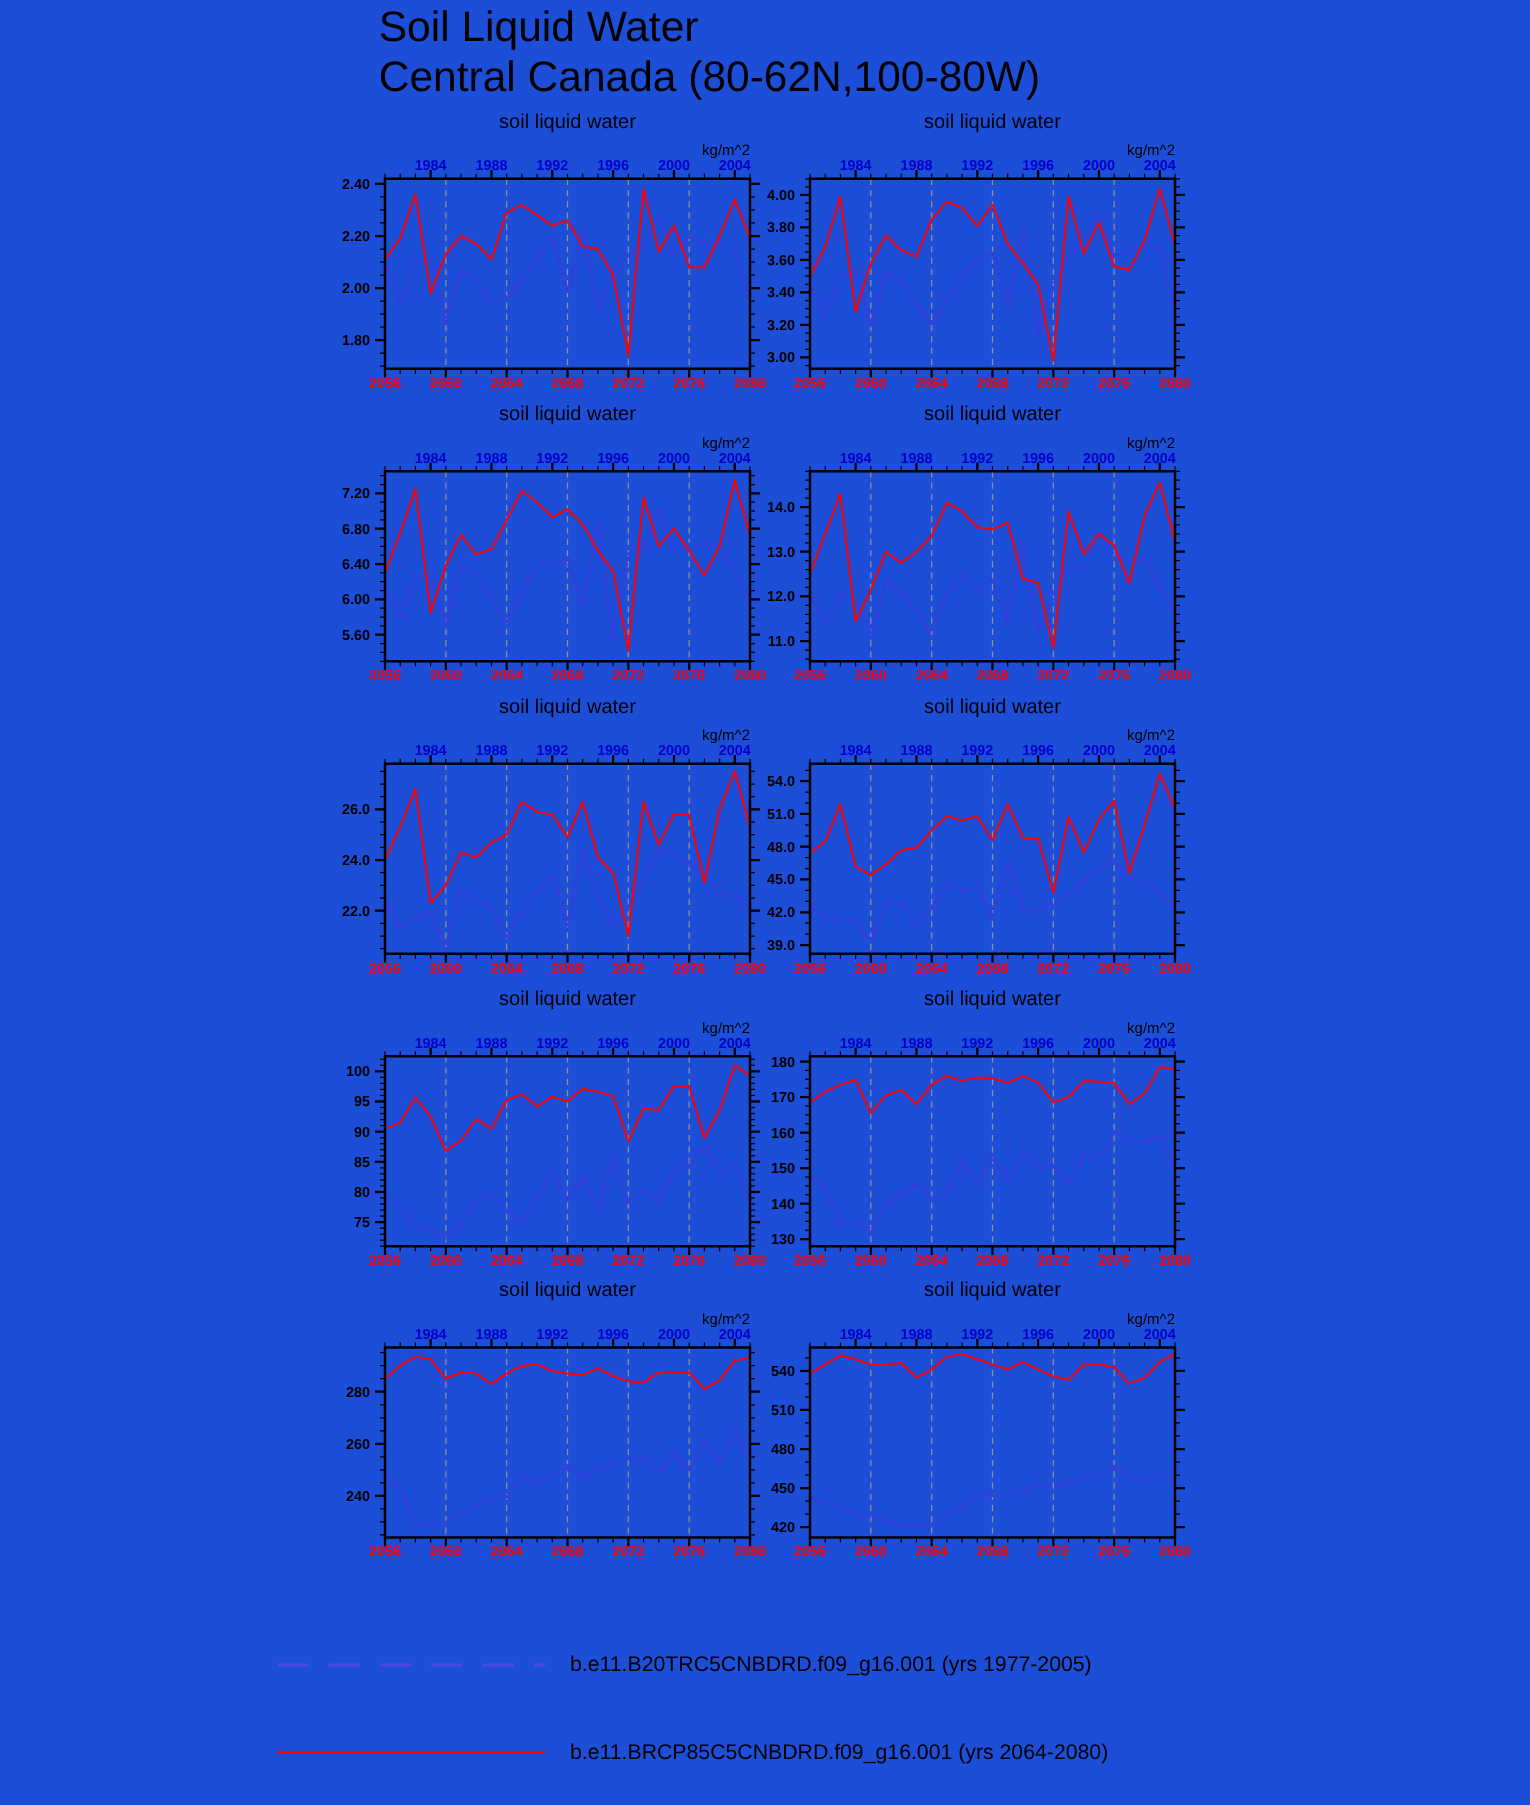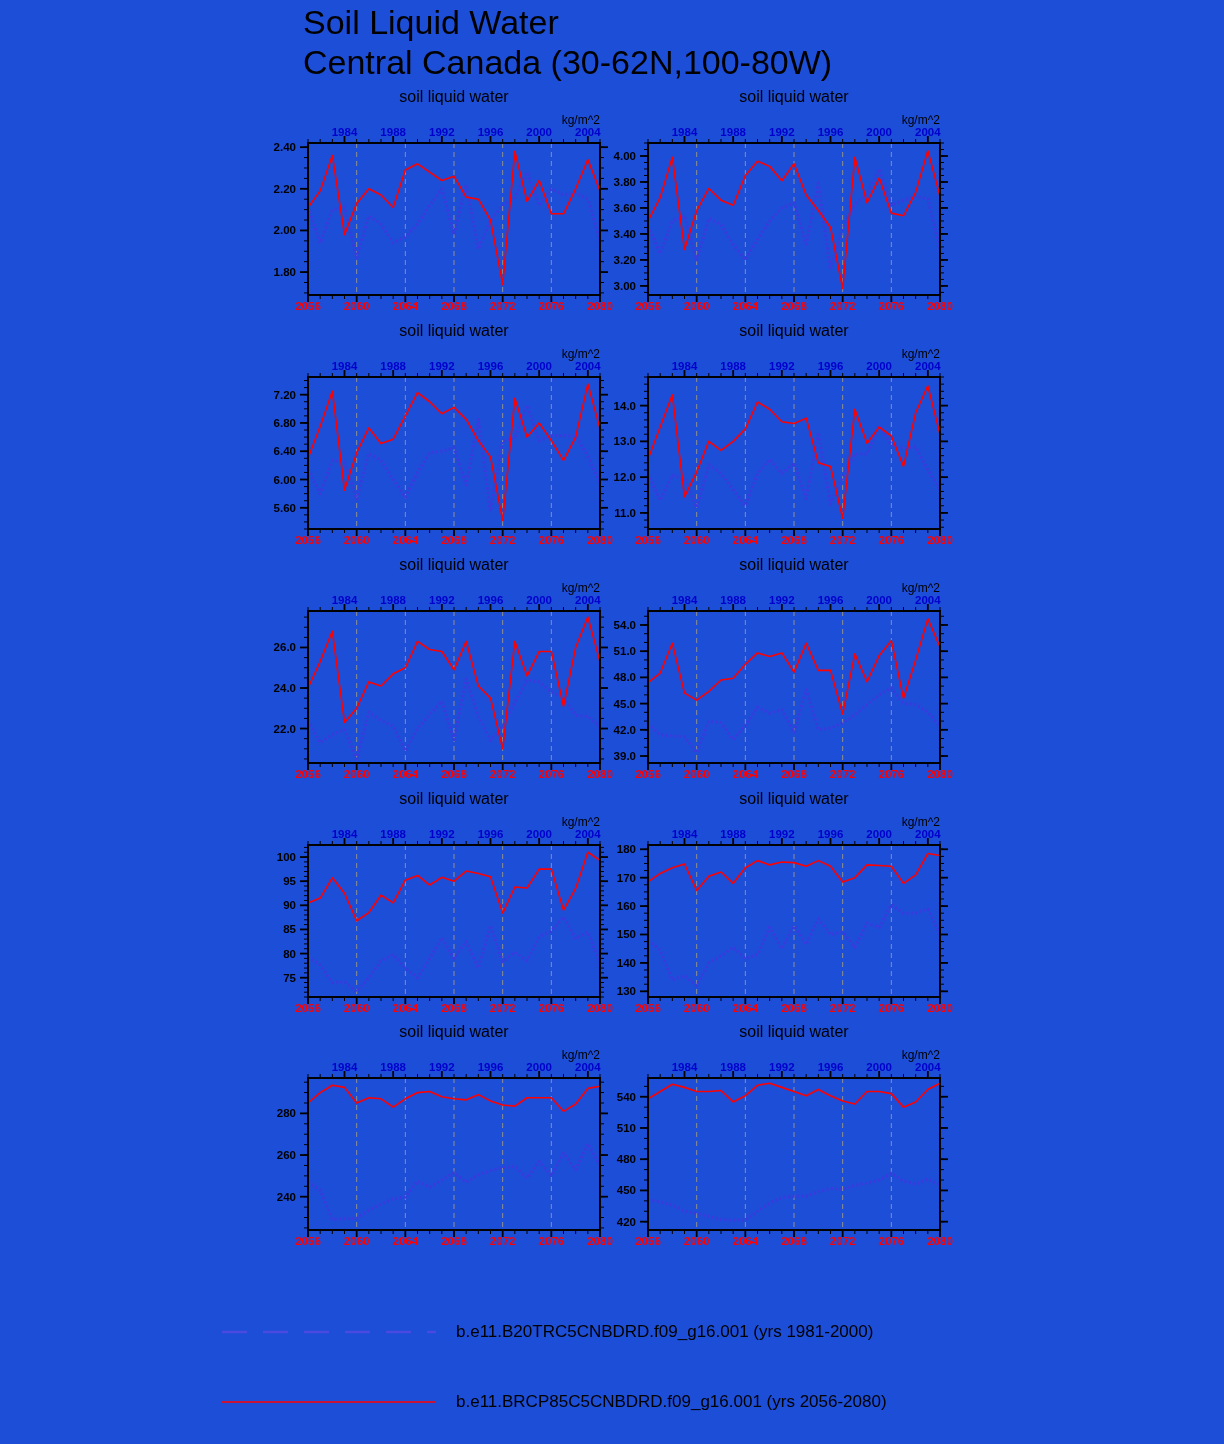--- a/index.html
+++ b/index.html
@@ -11,21 +11,21 @@
   .legend-row{position:absolute;left:220px;display:flex;align-items:center;}
   .legend-row svg{display:block;margin-right:18px;}
   .legend-label{font-size:17px;color:#000;white-space:nowrap;}
 </style>
 </head>
 <body>
 
 <div id="page">
   <div id="main-title">
     <div>Soil Liquid Water</div>
-    <div>Central Canada (30-62N,100-80W)</div>
+    <div>Central Canada (80-62N,100-80W)</div>
   </div>
 
   <div id="panels">
       <svg width="380" height="235" class="panel" style="left: 240px; top: 88px;">
         <text x="214" y="14" fill="#000" text-anchor="middle" font-size="16" font-family="&quot;Liberation Sans&quot;, sans-serif" font-weight="normal">soil liquid water</text>
         <text x="360" y="36" fill="#000" text-anchor="end" font-size="12" font-family="&quot;Liberation Sans&quot;, sans-serif" font-weight="normal">kg/m^2</text>
         <line x1="116.66666666666666" y1="55" x2="116.66666666666666" y2="207" stroke="#909090" stroke-width="1" stroke-dasharray="5 4"></line>
         <line x1="165.33333333333331" y1="55" x2="165.33333333333331" y2="207" stroke="#909090" stroke-width="1" stroke-dasharray="5 4"></line>
         <line x1="214" y1="55" x2="214" y2="207" stroke="#909090" stroke-width="1" stroke-dasharray="5 4"></line>
         <line x1="262.66666666666663" y1="55" x2="262.66666666666663" y2="207" stroke="#909090" stroke-width="1" stroke-dasharray="5 4"></line>
@@ -1309,21 +1309,21 @@
         <path d="M68.00 176.81 L80.17 178.89 L92.33 182.01 L104.50 188.26 L116.67 190.34 L128.83 193.47 L141.00 196.59 L153.17 197.11 L165.33 197.11 L177.50 188.26 L189.67 179.93 L201.83 174.73 L214.00 173.16 L226.17 173.16 L238.33 168.48 L250.50 165.36 L262.67 166.40 L274.83 162.23 L287.00 160.15 L299.17 157.03 L311.33 150.26 L323.50 158.07 L335.67 161.19 L347.83 155.99 L360.00 162.23" fill="none" stroke="#3a3ade" stroke-width="3" stroke-dasharray="2.2 2.2" stroke-linejoin="round" stroke-linecap="butt"></path>
         <path d="M68.00 75.82 L80.17 68.53 L92.33 61.25 L104.50 64.37 L116.67 68.53 L128.83 68.53 L141.00 67.49 L153.17 78.95 L165.33 72.70 L177.50 62.29 L189.67 60.21 L201.83 64.37 L214.00 68.53 L226.17 72.70 L238.33 66.45 L250.50 72.70 L262.67 77.90 L274.83 81.03 L287.00 68.53 L299.17 68.53 L311.33 70.62 L323.50 84.15 L335.67 78.95 L347.83 66.45 L360.00 60.21" fill="none" stroke="#ff0000" stroke-width="1.6" stroke-dasharray="none" stroke-linejoin="round" stroke-linecap="butt"></path>
         <rect x="68" y="55" width="292" height="152" fill="none" stroke="#000" stroke-width="2"></rect>
       </svg>
     </div>
 
   <div class="legend-row" style="top:1322px;">
     <svg width="218" height="10">
       <line x1="2" y1="5" x2="216" y2="5" stroke-width="2.4" stroke-dasharray="25 16" stroke="#4a4ae0"></line>
     </svg>
-    <span class="legend-label">b.e11.B20TRC5CNBDRD.f09_g16.001 (yrs 1981-2000)</span>
+    <span class="legend-label">b.e11.B20TRC5CNBDRD.f09_g16.001 (yrs 1977-2005)</span>
   </div>
   <div class="legend-row" style="top:1392px;">
     <svg width="218" height="10">
       <line x1="2" y1="5" x2="216" y2="5" stroke-width="1.6" stroke="#ff0000"></line>
     </svg>
-    <span class="legend-label">b.e11.BRCP85C5CNBDRD.f09_g16.001 (yrs 2056-2080)</span>
+    <span class="legend-label">b.e11.BRCP85C5CNBDRD.f09_g16.001 (yrs 2064-2080)</span>
   </div>
 </div>
 
 </body></html>

